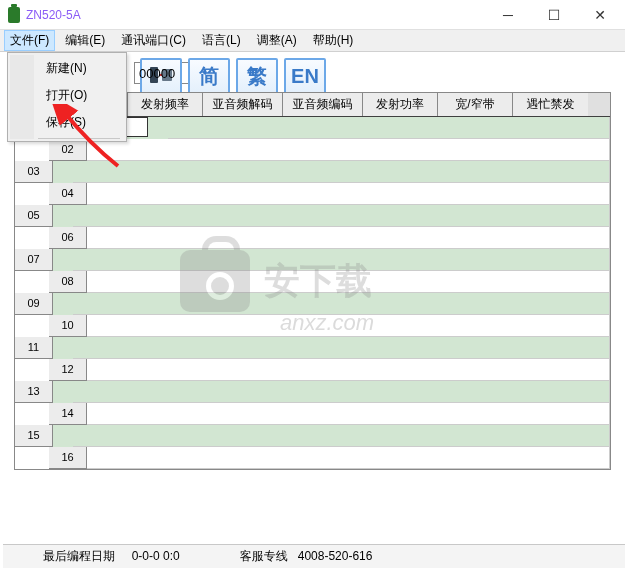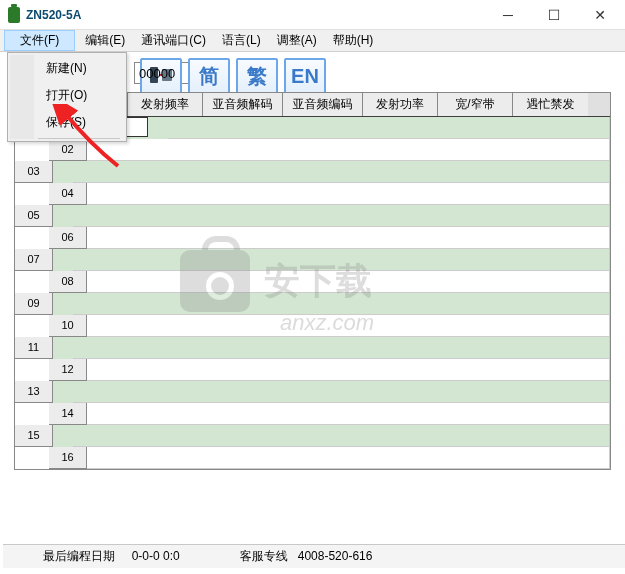--- a/index.html
+++ b/index.html
@@ -1,27 +1,27 @@
 <!DOCTYPE html>
 <html><head>
 <meta charset="utf-8">
 <style>
 * { box-sizing: border-box; margin: 0; padding: 0; }
 body { font-family: "Microsoft YaHei", SimSun, sans-serif; font-size: 12px; background: #fff; width: 625px; height: 574px; position: relative; overflow: hidden; }
 
 .title-bar { height: 30px; display: flex; align-items: center; padding: 0 8px; background: #fff; border-bottom: 1px solid #e0e0e0; }
 .title-bar .icon { width: 12px; height: 16px; background: #2a7a2a; border-radius: 2px; margin-right: 6px; position:relative; }
 .title-bar .icon::before { content:""; position:absolute; top:-3px; left:3px; width:6px; height:3px; background:#2a7a2a; border-radius:1px;}
-.title-bar .title { flex: 1; font-size: 12px; color: #0c4a6e; font-weight: bold; }
+.title-bar .title { flex: 1; font-size: 12px; color: #8b5cf6; }
 .win-btns { display: flex; gap: 12px; align-items: center; }
 .win-btn { width: 34px; height: 24px; display: flex; align-items: center; justify-content: center; font-size: 14px; color: #333; }
 
 .menu-bar { height: 22px; display: flex; align-items: center; padding: 0 4px; background: #f0f0f0; border-bottom: 1px solid #d0d0d0; gap: 4px; font-size: 12px; }
 .menu-item { padding: 2px 6px; cursor: default; }
-.menu-item.active { background: #cde8ff; border: 1px solid #99ceff; padding: 1px 15px; }
+.menu-item.active { background: #cde8ff; border: 1px solid #99ceff; padding: 1px 5px; }
 
 .dropdown { position: absolute; left: 7px; top: 52px; width: 120px; background: #f0f0f0; border: 1px solid #b0b0b0; box-shadow: 2px 2px 3px rgba(0,0,0,0.15); z-index: 20; }
 .dropdown .inner { margin:2px 2px 2px 26px; background:#f0f0f0;}
 .dropdown .stripe { position:absolute; left:2px; top:2px; bottom:2px; width:24px; background:#e8e8e8;}
 .dropdown-item { padding: 5px 12px; font-size: 12px; cursor: default; position:relative; }
 .dropdown-sep { height: 1px; background: #c8c8c8; margin: 2px 4px; }
 
 .toolbar { padding: 6px 8px; display: flex; align-items: center; gap: 6px; }
 .big-btn { width: 42px; height: 36px; border: 2px solid #6ca8e8; background: linear-gradient(#f8fbff,#e4f0fc); border-radius: 2px; display: flex; align-items: center; justify-content: center; font-size: 20px; color: #3a7ac8; font-weight: bold; }
 .sq-btn { width: 42px; height: 36px; border: 2px solid #6ca8e8; background: linear-gradient(#f8fbff,#e4f0fc); border-radius: 2px; display:flex; align-items:center; justify-content:center; font-size:18px; }

